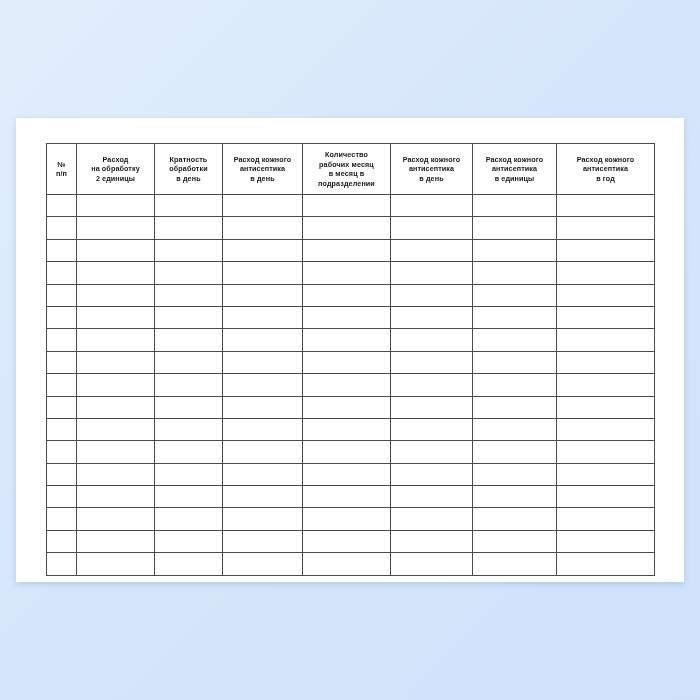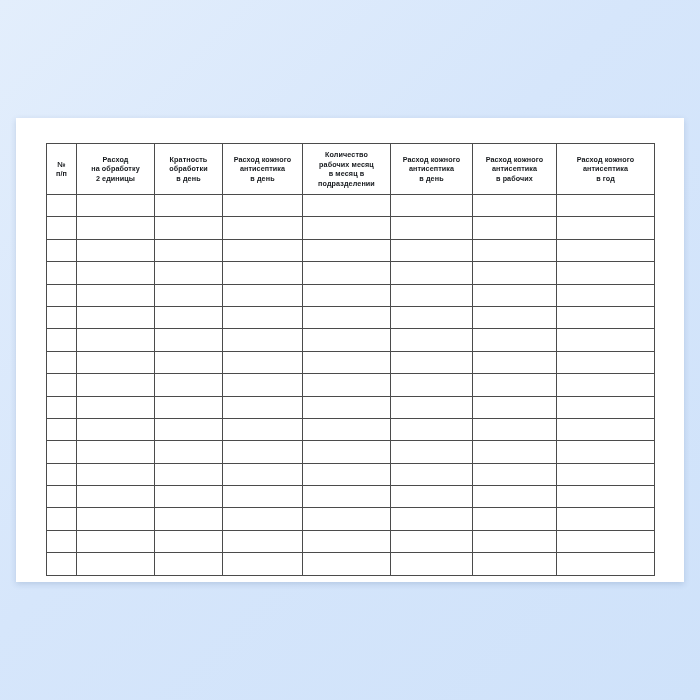--- a/index.html
+++ b/index.html
@@ -116,21 +116,21 @@
               <span class="hdr-line">подразделении</span>
             </th>
             <th>
               <span class="hdr-line">Расход кожного</span>
               <span class="hdr-line">антисептика</span>
               <span class="hdr-line">в день</span>
             </th>
             <th>
               <span class="hdr-line">Расход кожного</span>
               <span class="hdr-line">антисептика</span>
-              <span class="hdr-line">в рабочих</span>
+              <span class="hdr-line">в единицы</span>
             </th>
             <th>
               <span class="hdr-line">Расход кожного</span>
               <span class="hdr-line">антисептика</span>
               <span class="hdr-line">в год</span>
             </th>
           </tr>
         </thead>
         <tbody id="body">
             <tr>

